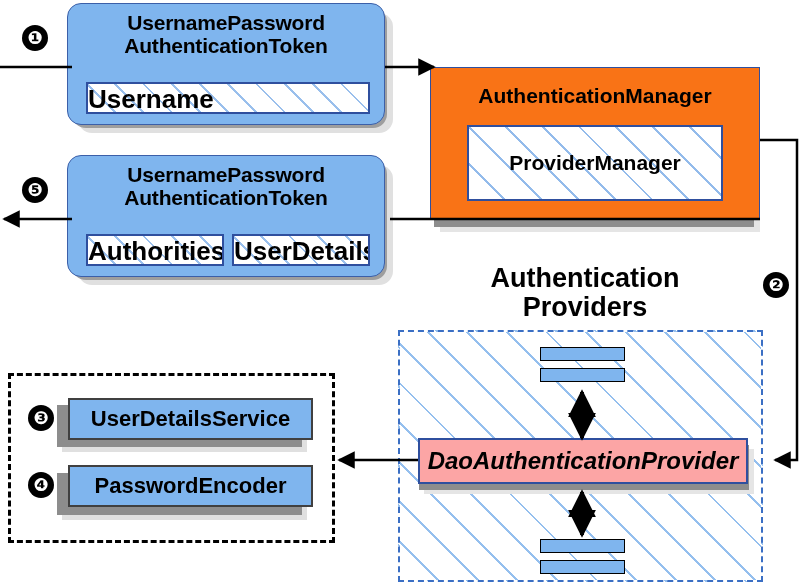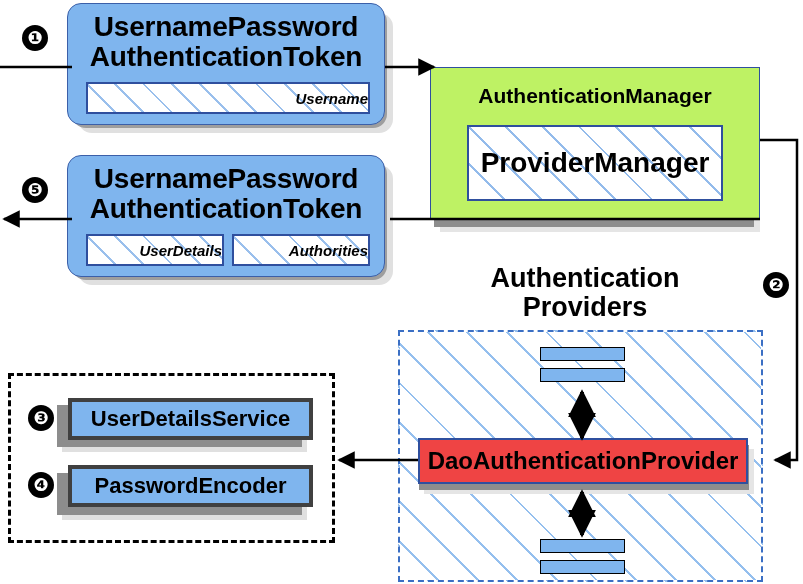--- a/index.html
+++ b/index.html
@@ -61,21 +61,21 @@
   }
   .token-shadow2 {
     position: absolute;
     box-sizing: border-box;
     background: #e0e0e0;
     border-radius: 14px;
     z-index: 17;
   }
   .token-title {
     margin-top: 8px;
-    font-size: 28px;
+    font-size: 21px;
     letter-spacing: -0.2px;
   }
   .token-fields {
     position: absolute;
     left: 18px;
     right: 14px;
     bottom: 10px;
     display: flex;
     gap: 8px;
   }
@@ -85,31 +85,30 @@
     height: 32px;
     line-height: 30px;
     border: 2px solid #2f4f9e;
     background: #ffffff;
     background-image: repeating-linear-gradient(
         45deg,
         rgba(120,170,230,0) 0px,
         rgba(120,170,230,0) 18px,
         rgba(120,170,230,0.75) 18px,
         rgba(120,170,230,0.75) 20px);
-    font-size: 15px;
-    text-align: right;
+    font-size: 26px;
+    text-align: left;
     overflow: hidden;
-    font-style: italic;
   }
 
   
   .am-box {
     position: absolute;
     box-sizing: border-box;
-    background: #bef264;
+    background: #f97316;
     border: 1px solid #2f4f9e;
     z-index: 20;
   }
   .am-shadow {
     position: absolute;
     background: #8d8d8d;
     z-index: 18;
   }
   .am-shadow2 {
     position: absolute;
@@ -127,21 +126,21 @@
     background: #ffffff;
     background-image: repeating-linear-gradient(
         45deg,
         rgba(120,170,230,0) 0px,
         rgba(120,170,230,0) 24px,
         rgba(120,170,230,0.8) 24px,
         rgba(120,170,230,0.8) 26px);
     display: flex;
     align-items: center;
     justify-content: center;
-    font-size: 28px;
+    font-size: 21px;
   }
 
   
   .prov-title {
     position: absolute;
     font-size: 27px;
     z-index: 30;
   }
   .prov-container {
     position: absolute;
@@ -159,27 +158,28 @@
   .prov-bar {
     position: absolute;
     box-sizing: border-box;
     background: #7fb5ee;
     border: 1px solid #000000;
     z-index: 22;
   }
   .dao-box {
     position: absolute;
     box-sizing: border-box;
-    background: #ef4444;
+    background: #fca5a5;
     border: 2px solid #2f4f9e;
     display: flex;
     align-items: center;
     justify-content: center;
     font-size: 24px;
     z-index: 24;
+    font-style: italic;
   }
   .dao-shadow {
     position: absolute;
     background: #8d8d8d;
     z-index: 22;
   }
   .dao-shadow2 {
     position: absolute;
     background: #e5e5e5;
     z-index: 21;
@@ -190,21 +190,21 @@
     position: absolute;
     box-sizing: border-box;
     border: 3px dashed #000000;
     background: #ffffff;
     z-index: 10;
   }
   .dep-box {
     position: absolute;
     box-sizing: border-box;
     background: #7fb5ee;
-    border: 4px solid #404040;
+    border: 2px solid #404040;
     display: flex;
     align-items: center;
     justify-content: center;
     font-size: 22px;
     z-index: 24;
   }
   .dep-shadow {
     position: absolute;
     background: #8d8d8d;
     z-index: 22;
@@ -273,22 +273,22 @@
   </div>
 
   <div class="marker" style="left:22px; top:177px;">❺</div>
 
   <div class="token-shadow2" style="left:78px; top:165px; width:315px; height:120px;"></div>
   <div class="token-shadow" style="left:72px; top:160px; width:315px; height:120px;"></div>
   <div class="token-box" style="left:67px; top:155px; width:318px; height:122px;">
     <div class="lbl token-title">UsernamePassword
 AuthenticationToken</div>
     <div class="token-fields">
+      <div class="field lbl">Authorities</div>
       <div class="field lbl">UserDetails</div>
-      <div class="field lbl">Authorities</div>
     </div>
   </div>
 
   <div class="am-shadow2" style="left:440px; top:77px; width:320px; height:155px;"></div>
   <div class="am-shadow" style="left:434px; top:72px; width:320px; height:155px;"></div>
   <div class="am-box" style="left:430px; top:67px; width:330px; height:152px;">
     <div class="lbl am-title">AuthenticationManager</div>
     <div class="pm-box lbl" style="left:36px; top:57px; width:256px; height:76px;">ProviderManager</div>
   </div>
 

